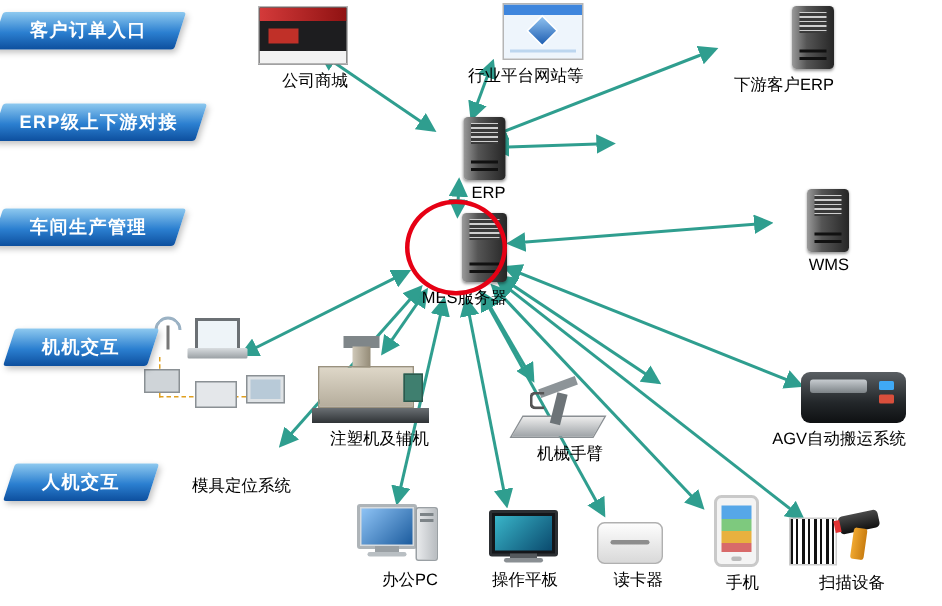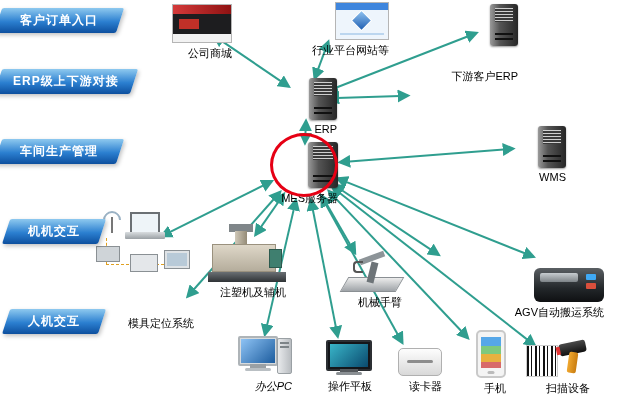--- a/index.html
+++ b/index.html
@@ -173,21 +173,21 @@
         </div>
       </div>
     <div class="node-label">公司商城</div>
   </div>
   <div class="node" style="left:296px;top:2px;width:80px;margin-left:13px;">
     <div class="node-icon">
         <div class="web-blue"></div>
       </div>
     <div class="node-label">行业平台网站等</div>
   </div>
-  <div class="node" style="left:440px;top:4px;width:78px;gap:20px;">
+  <div class="node" style="left:478px;top:4px;width:78px;">
     <div class="node-icon">
         <div class="srv"></div>
       </div>
     <div class="node-label">下游客户ERP</div>
   </div>
 
   <div class="node" style="left:277px;top:78px;width:60px;">
     <div class="node-icon">
         <div class="srv"></div>
       </div>
@@ -242,29 +242,29 @@
         <div class="arm-tray"></div>
         <div class="arm-col"></div>
         <div class="arm-boom"></div>
         <div class="arm-claw"></div>
       </div>
     </div>
     <div class="node-label">机械手臂</div>
   </div>
 
 
-  <div class="node" style="left:504px;top:248px;width:100px;margin-top:20px;">
+  <div class="node" style="left:504px;top:248px;width:100px;">
     <div class="node-icon">
         <div class="agv-bot"></div>
       </div>
     <div class="node-label">AGV自动搬运系统</div>
   </div>
 
 
-  <div class="node" style="left:228px;top:336px;width:64px;font-style:italic;">
+  <div class="node" style="left:228px;top:336px;width:64px;">
     <div class="node-icon">
       <div class="pc">
         <div class="pc-mon"></div>
         <div class="pc-stand"></div>
         <div class="pc-tower"></div>
       </div>
     </div>
     <div class="node-label">办公PC</div>
   </div>
 

